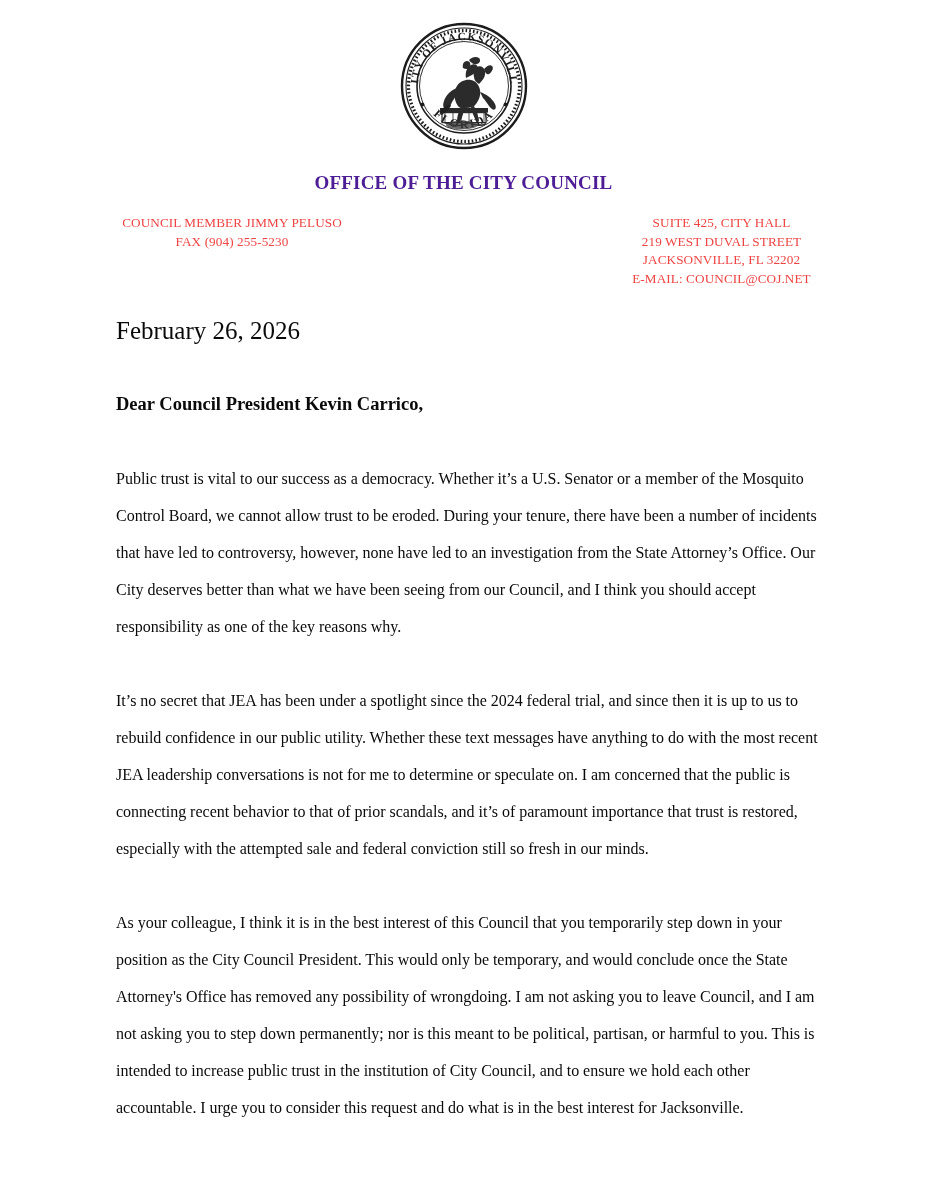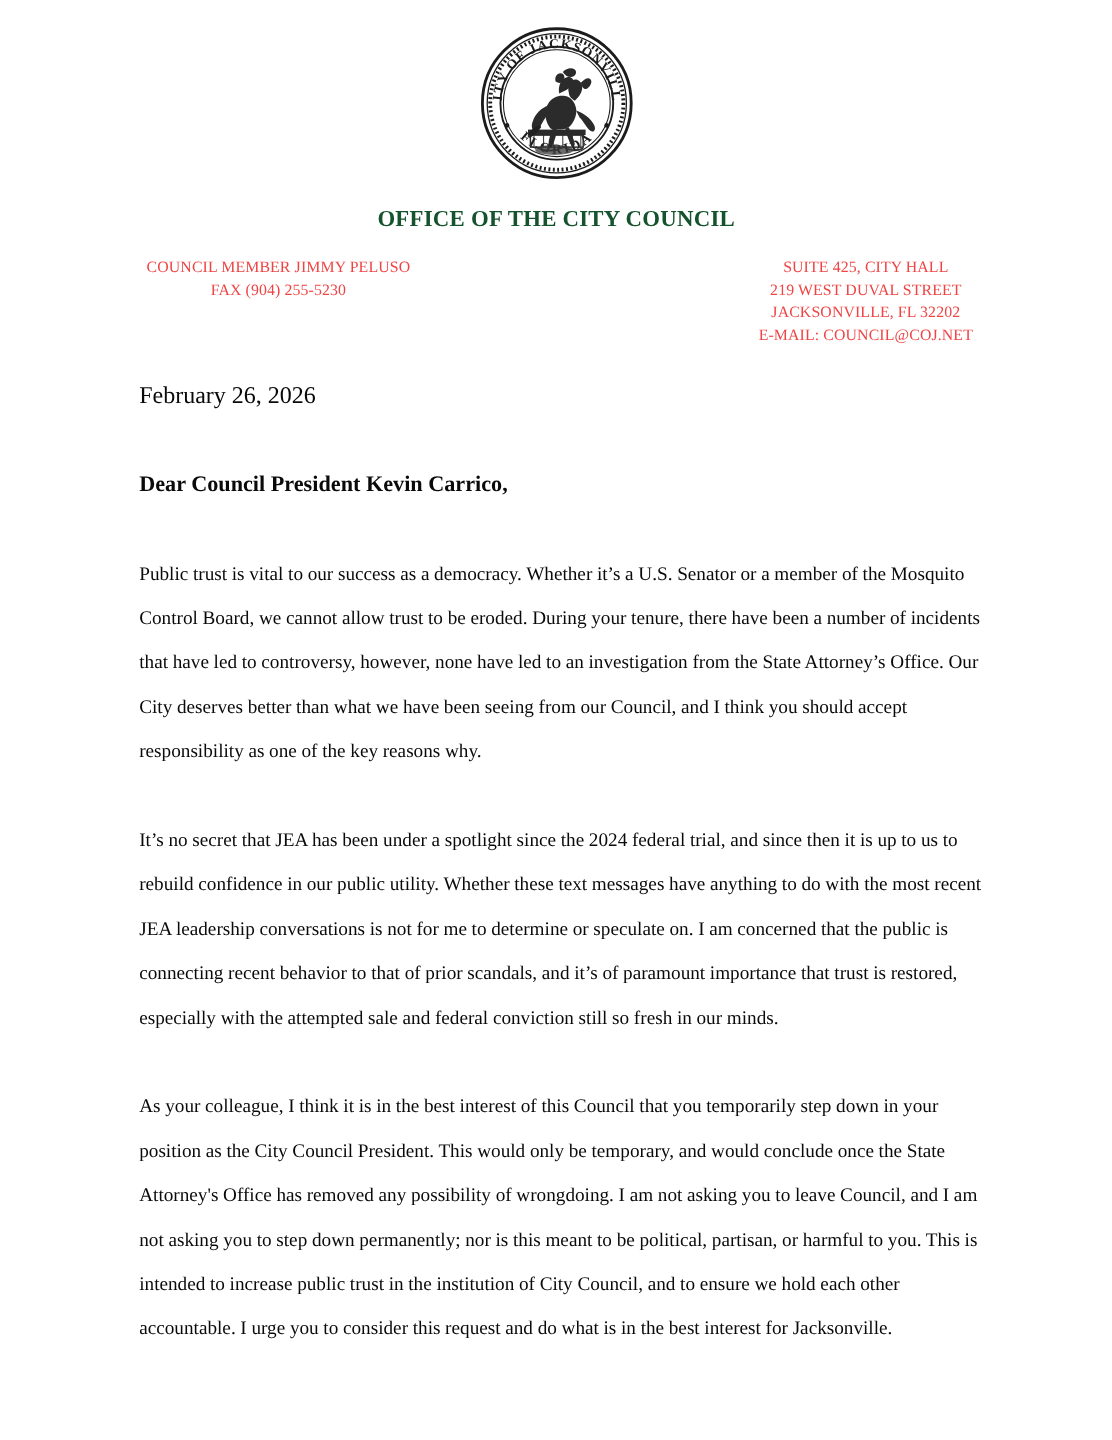--- a/index.html
+++ b/index.html
@@ -43,21 +43,21 @@
   
   .lh-title {
     position: absolute;
     top: 172px;
     left: 0;
     width: 927px;
     text-align: center;
     font-size: 19px;
     font-weight: bold;
     letter-spacing: 0.2px;
-    color: #14532d;
+    color: #4c1d95;
   }
 
   
   .lh-cols {
     position: absolute;
     top: 214px;
     left: 0;
     width: 927px;
     display: flex;
     justify-content: space-between;
@@ -76,21 +76,21 @@
   .lh-col div { display: block; }
 
   
   .body-block {
     position: absolute;
     top: 312px;
     left: 116px;
     width: 706px;
   }
   .date-line {
-    font-size: 20px;
+    font-size: 25px;
     line-height: 37px;
     margin: 0 0 37px 0;
   }
   .salutation {
     font-size: 18.5px;
     line-height: 37px;
     margin: 0 0 37px 0;
     font-weight: bold;
   }
   .para {

